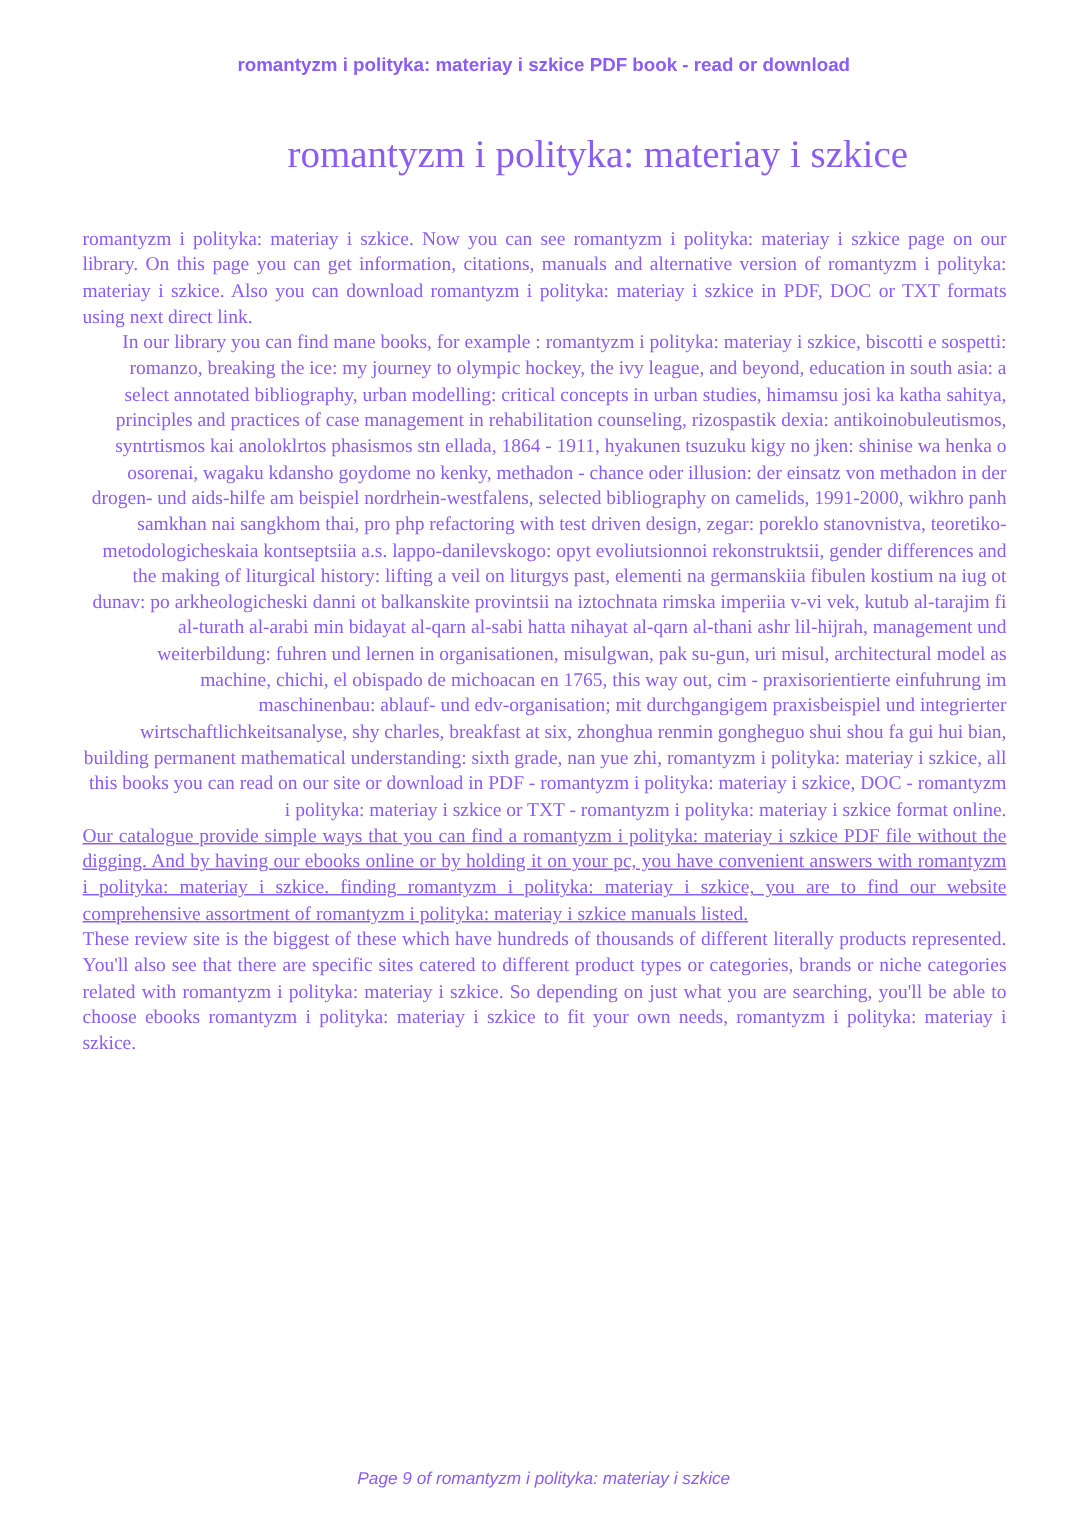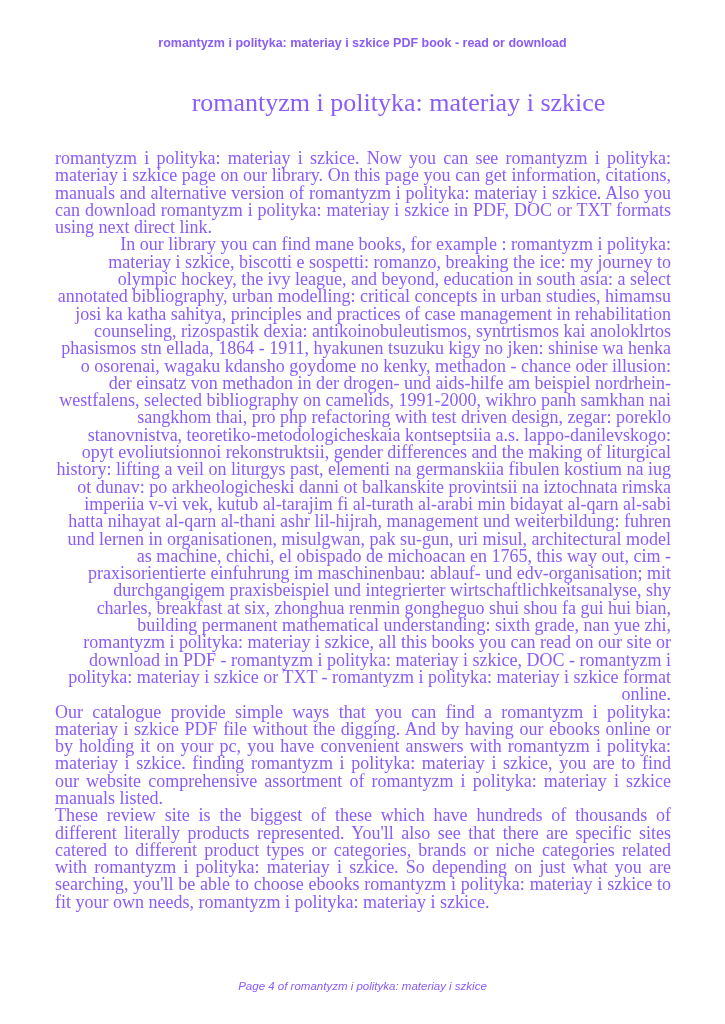--- a/index.html
+++ b/index.html
@@ -37,33 +37,33 @@
     font-weight: normal;
     font-size: 26px;
     line-height: 36px;
     padding-left: 36px;
   }
   .content {
     position: absolute;
     top: 150px;
     left: 55px;
     width: 616px;
-    font-size: 18px;
+    font-size: 13px;
     line-height: 17.3px;
     text-align: left;
   }
   .content p {
     margin: 0;
     padding: 0;
   }
   .para-justify { text-align: justify; }
   .para-left { text-align: right; }
   .p1 { margin-bottom: 35px; }
   .p2 { margin-bottom: 17px; }
-  .p3 { margin-bottom: 16px; }
+  .p3 { margin-bottom: 16px; text-decoration: underline; }
   .doc-footer {
     position: absolute;
     top: 979px;
     left: 0;
     width: 100%;
     text-align: center;
     font-family: "Liberation Sans", sans-serif;
     font-style: italic;
     font-size: 11.5px;
     line-height: 14px;
@@ -81,15 +81,15 @@
   <div class="content">
     <p class="para-justify p1">romantyzm i polityka: materiay i szkice. Now you can see romantyzm i polityka: materiay i szkice page on our library. On this page you can get information, citations, manuals and alternative version of romantyzm i polityka: materiay i szkice. Also you can download romantyzm i polityka: materiay i szkice in PDF, DOC or TXT formats using next direct link.</p>
 
     <p class="para-left p2">In our library you can find mane books, for example : romantyzm i polityka: materiay i szkice, biscotti e sospetti: romanzo, breaking the ice: my journey to olympic hockey, the ivy league, and beyond, education in south asia: a select annotated bibliography, urban modelling: critical concepts in urban studies, himamsu josi ka katha sahitya, principles and practices of case management in rehabilitation counseling, rizospastik dexia: antikoinobuleutismos, syntrtismos kai anoloklrtos phasismos stn ellada, 1864 - 1911, hyakunen tsuzuku kigy no jken: shinise wa henka o osorenai, wagaku kdansho goydome no kenky, methadon - chance oder illusion: der einsatz von methadon in der drogen- und aids-hilfe am beispiel nordrhein-westfalens, selected bibliography on camelids, 1991-2000, wikhro panh samkhan nai sangkhom thai, pro php refactoring with test driven design, zegar: poreklo stanovnistva, teoretiko-metodologicheskaia kontseptsiia a.s. lappo-danilevskogo: opyt evoliutsionnoi rekonstruktsii, gender differences and the making of liturgical history: lifting a veil on liturgys past, elementi na germanskiia fibulen kostium na iug ot dunav: po arkheologicheski danni ot balkanskite provintsii na iztochnata rimska imperiia v-vi vek, kutub al-tarajim fi al-turath al-arabi min bidayat al-qarn al-sabi hatta nihayat al-qarn al-thani ashr lil-hijrah, management und weiterbildung: fuhren und lernen in organisationen, misulgwan, pak su-gun, uri misul, architectural model as machine, chichi, el obispado de michoacan en 1765, this way out, cim - praxisorientierte einfuhrung im maschinenbau: ablauf- und edv-organisation; mit durchgangigem praxisbeispiel und integrierter wirtschaftlichkeitsanalyse, shy charles, breakfast at six, zhonghua renmin gongheguo shui shou fa gui hui bian, building permanent mathematical understanding: sixth grade, nan yue zhi,  romantyzm i polityka: materiay i szkice, all this books you can read on our site or download in PDF - romantyzm i polityka: materiay i szkice, DOC - romantyzm i polityka: materiay i szkice or TXT - romantyzm i polityka: materiay i szkice format online.</p>
 
     <p class="para-justify p3">Our catalogue provide simple ways that you can find a romantyzm i polityka: materiay i szkice PDF file without the digging. And by having  our ebooks online or by holding it on your pc, you have convenient answers with romantyzm i polityka: materiay i szkice. finding romantyzm i polityka: materiay i szkice, you are to find our website  comprehensive assortment of romantyzm i polityka: materiay i szkice manuals listed.</p>
 
     <p class="para-justify p4">These review site is the biggest of these which have hundreds of thousands of different literally products represented. You'll also see that there are specific sites catered to different product types or categories, brands or niche categories related with romantyzm i polityka: materiay i szkice. So depending on just what you are searching, you'll be able to choose ebooks romantyzm i polityka: materiay i szkice to fit your own needs, romantyzm i polityka: materiay i szkice.</p>
   </div>
 
-  <div class="doc-footer">Page 4 of romantyzm i polityka: materiay i szkice</div>
+  <div class="doc-footer">Page 9 of romantyzm i polityka: materiay i szkice</div>
 
 </div>
 
 </body></html>

